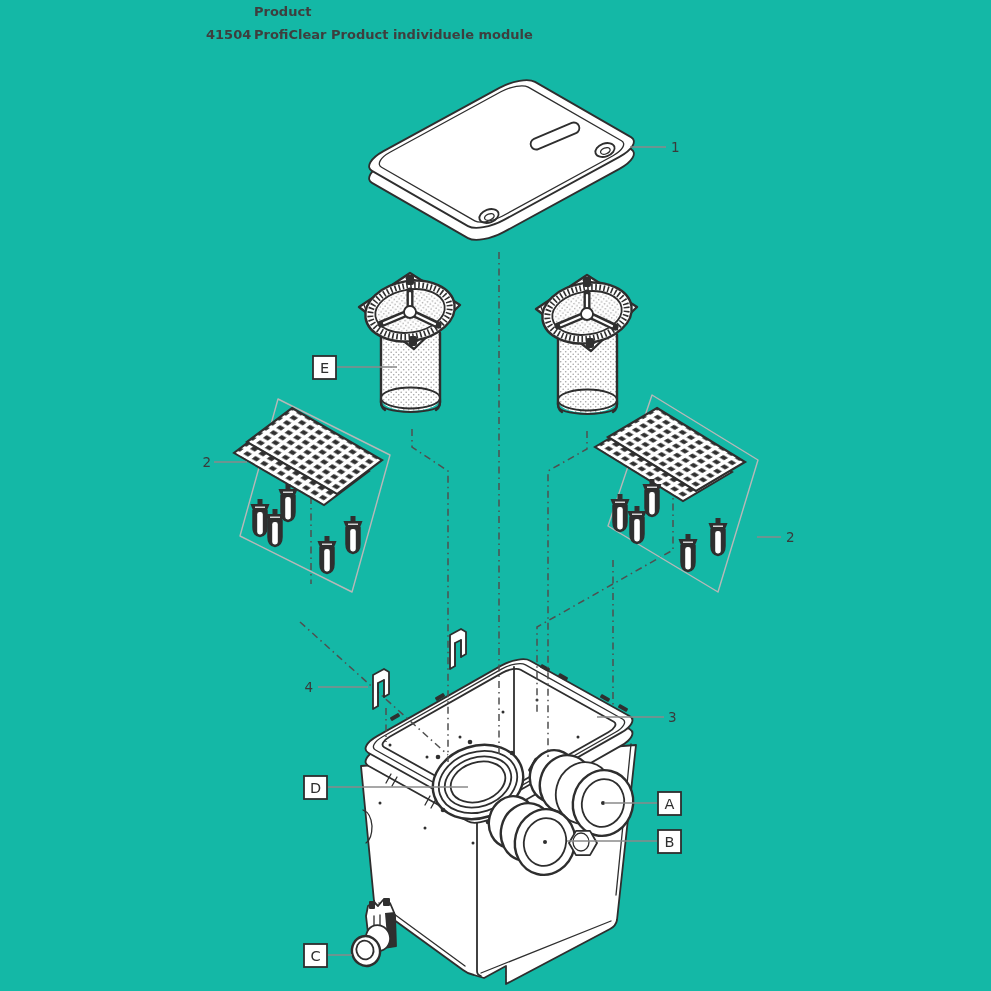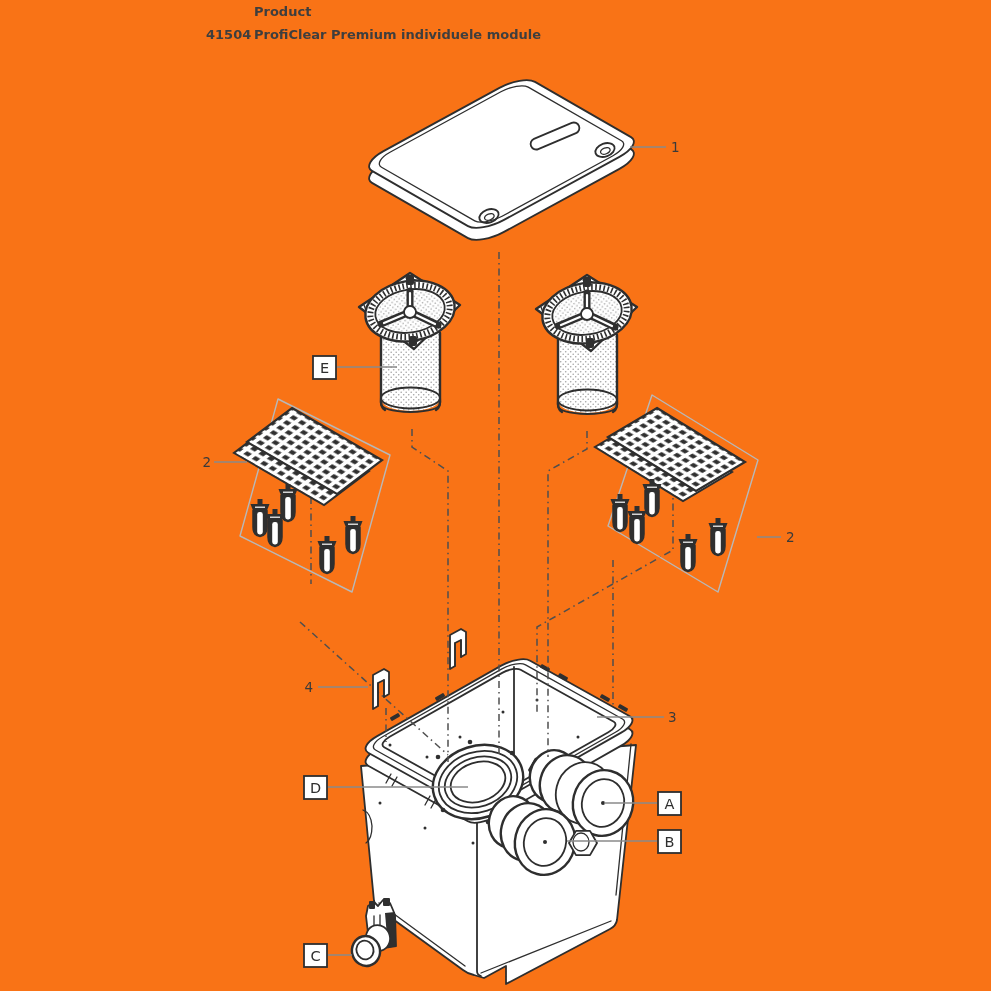--- a/index.html
+++ b/index.html
@@ -1,16 +1,16 @@
 <!DOCTYPE html>
 <html><head>
 <meta charset="utf-8">
 <style>
   html,body{margin:0;padding:0;background:#fff;}
-  .page{position:relative;width:991px;height:991px;background:#f97316;overflow:hidden;
+  .page{position:relative;width:991px;height:991px;background:#14b8a6;overflow:hidden;
         font-family:"DejaVu Sans","Liberation Sans",sans-serif;}
   .hdr{position:absolute;font-weight:bold;font-size:13px;color:#3e3e3e;white-space:nowrap;}
   .hdr.col{left:254px;top:4px;}
   .hdr.num{left:206px;top:27px;}
   .hdr.name{left:254px;top:27px;}
   svg{position:absolute;left:0;top:0;}
   .ln{stroke:#2e2e2e;stroke-width:1.8;fill:none;stroke-linecap:round;stroke-linejoin:round;}
   .lnf{stroke:#2e2e2e;stroke-width:1.8;fill:#fff;stroke-linejoin:round;}
   .thin{stroke-width:1.3;}
   .thick{stroke-width:2.4;}
@@ -21,21 +21,21 @@
   .callbox{fill:#fff;stroke:#2e2e2e;stroke-width:1.8;}
   .callletter{font-family:"DejaVu Sans",sans-serif;font-size:14.5px;fill:#2e2e2e;text-anchor:middle;}
   .dark{fill:#2f2f2f;stroke:none;}
 </style>
 </head>
 <body>
 
 <div class="page">
   <div class="hdr col">Product</div>
   <div class="hdr num">41504</div>
-  <div class="hdr name">ProfiClear Premium individuele module</div>
+  <div class="hdr name">ProfiClear Product individuele module</div>
 
   <svg width="991" height="991" viewBox="0 0 991 991">
     <defs>
       <pattern id="stipple" width="5" height="5" patternUnits="userSpaceOnUse">
         <rect width="5" height="5" fill="#fff"></rect>
         <circle cx="1.2" cy="1.2" r="0.8" fill="#a3a3a3"></circle>
         <circle cx="3.7" cy="3.7" r="0.8" fill="#a3a3a3"></circle>
       </pattern>
       <pattern id="gridhole" width="14" height="14" patternUnits="userSpaceOnUse">
         <rect width="14" height="14" fill="#303030"></rect>

